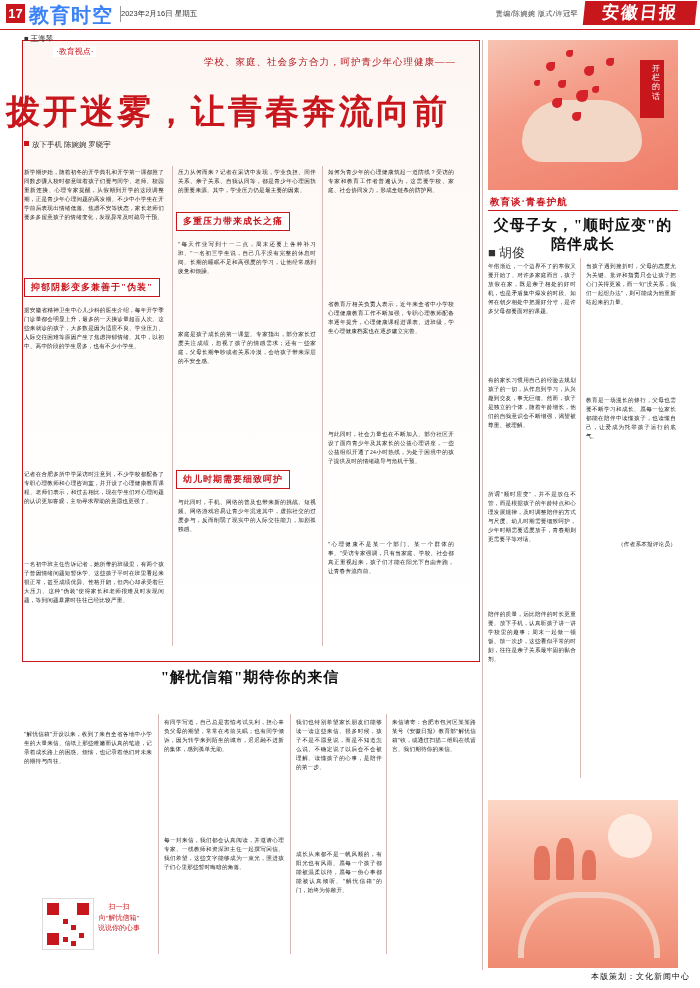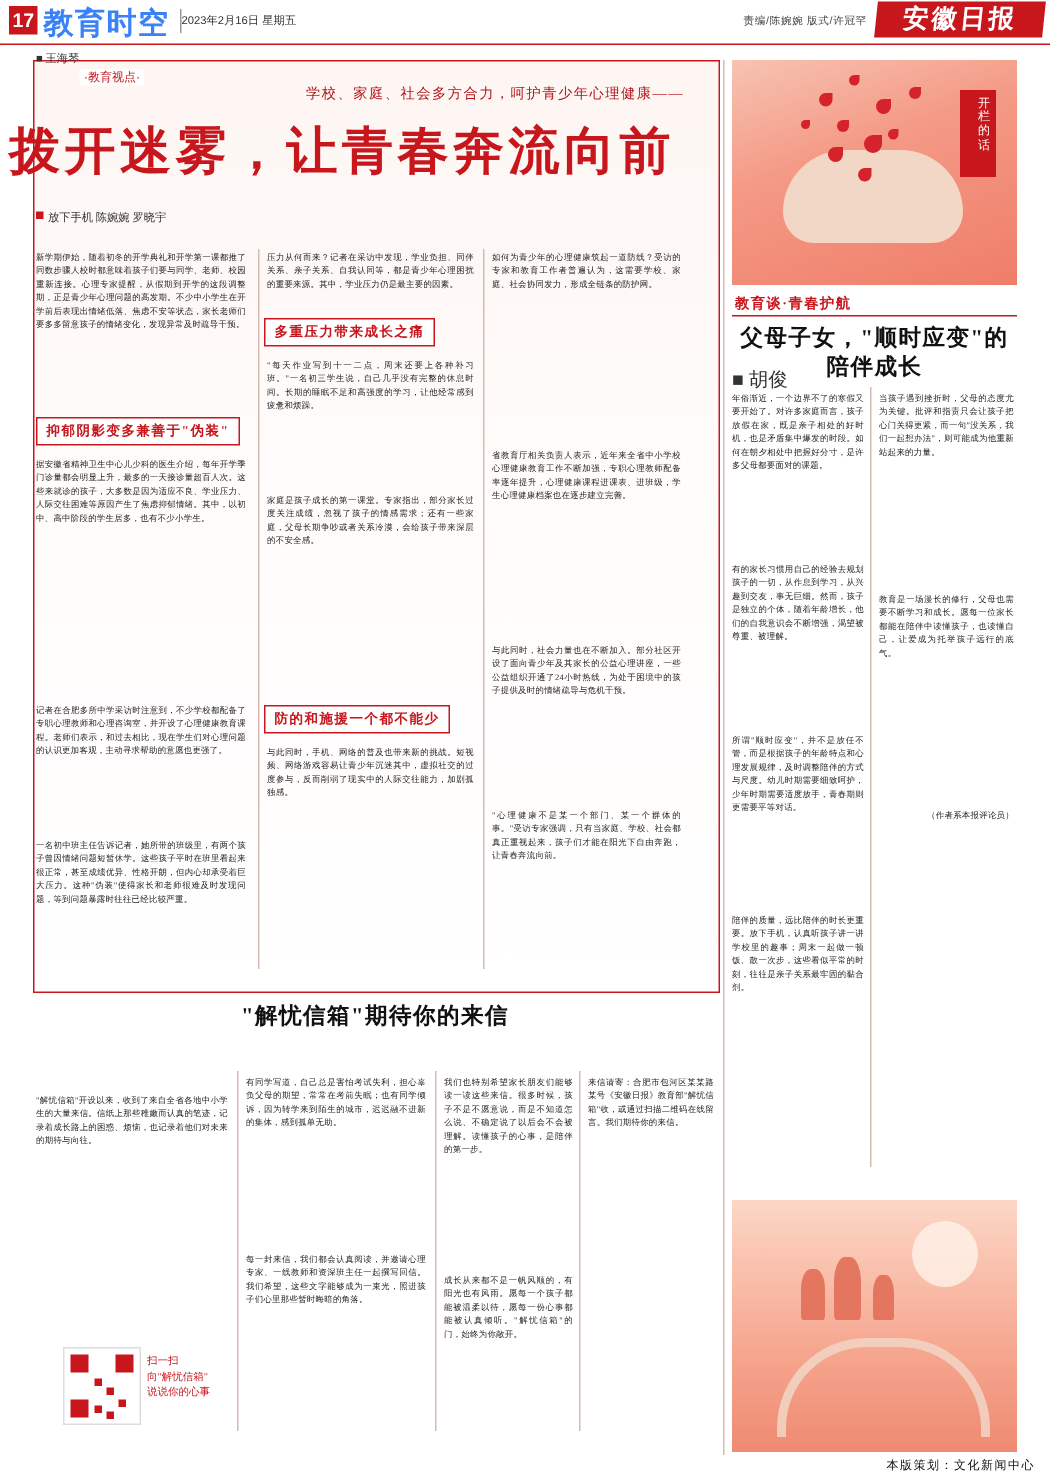--- a/index.html
+++ b/index.html
@@ -13,21 +13,21 @@
   .mast-sep{position:absolute;left:120px;top:6px;width:1px;height:16px;background:#999;}
   .mast-date{position:absolute;left:121px;top:9px;font-size:7.5px;color:#333;font-family:"Liberation Sans",sans-serif;}
   .mast-right-text{position:absolute;right:122px;top:9px;font-size:7px;color:#444;font-family:"Liberation Sans",sans-serif;letter-spacing:.5px;}
   .mast-logo{position:absolute;right:4px;top:1px;width:112px;height:24px;background:#c8161d;color:#fff;font-size:17px;font-weight:bold;text-align:center;line-height:24px;letter-spacing:2px;transform:skewX(-6deg);}
   .mast-rule{position:absolute;left:0;top:29px;width:700px;height:1px;background:#c8161d;}
 
   
   .feature{position:absolute;left:22px;top:40px;width:456px;height:620px;border:1px solid #c8161d;background:linear-gradient(180deg,#fdf6f3 0%,#fffdfc 55%,#ffffff 100%);}
   .feature-tag{position:absolute;left:30px;top:46px;font-size:8px;color:#c8161d;font-family:"Liberation Sans",sans-serif;background:#fff;padding:0 3px;margin-left:23px;}
   .kicker{position:absolute;left:0;top:56px;width:456px;text-align:right;font-size:9.5px;color:#b3151b;letter-spacing:1px;}
-  .headline{position:absolute;left:0;top:78px;width:456px;text-align:center;font-size:34px;font-weight:bold;color:#c8161d;letter-spacing:3px;font-family:"Liberation Serif",serif;}
+  .headline{position:absolute;left:0;top:89px;width:456px;text-align:center;font-size:34px;font-weight:bold;color:#c8161d;letter-spacing:3px;font-family:"Liberation Serif",serif;}
   .byline{position:absolute;left:24px;top:140px;width:130px;font-size:7.5px;color:#333;}
   .byline .sq{display:inline-block;width:5px;height:5px;background:#c8161d;margin-right:3px;vertical-align:1px;}
 
   .subhead{position:absolute;border:1px solid #c8161d;color:#c8161d;font-size:9px;font-weight:bold;padding:2px 6px;background:#fff;letter-spacing:1px;}
 
   .col{position:absolute;font-size:5.6px;line-height:1.62;color:#222;text-align:justify;letter-spacing:.2px;}
   .art-illus{position:absolute;left:488px;top:40px;width:190px;height:150px;background:linear-gradient(160deg,#f7c3b2 0%,#f49a86 40%,#ef7d68 100%);overflow:hidden;}
   .hand{position:absolute;left:34px;top:60px;width:120px;height:62px;background:#f3d7c6;border-radius:60px 60px 30px 30px;}
   .petal{position:absolute;background:#d6222a;border-radius:50% 0 50% 50%;}
   .art-title{position:absolute;left:490px;top:196px;font-size:9.5px;color:#c8161d;font-weight:bold;letter-spacing:1px;}
@@ -35,21 +35,21 @@
   .art-head{position:absolute;left:488px;top:216px;width:190px;text-align:center;font-size:15px;font-weight:bold;color:#111;letter-spacing:1px;}
   .art-by{position:absolute;left:488px;top:244px;font-size:13px;color:#333;}
 
   
   .letter-box{position:absolute;left:22px;top:668px;width:456px;height:300px;}
   .letter-head{position:absolute;left:0;top:0;width:456px;text-align:center;font-size:15px;font-weight:bold;color:#111;letter-spacing:1px;}
   .letter-by{position:absolute;left:24px;top:34px;font-size:7.5px;color:#333;}
 
   .qr{position:absolute;left:42px;top:898px;width:50px;height:50px;background:#fff;border:1px solid #ddd;}
   .qr-cell{position:absolute;background:#c8161d;}
-  .qr-cap{position:absolute;left:98px;top:902px;font-size:7px;line-height:1.5;color:#c8161d;}
+  .qr-cap{position:absolute;left:98px;top:902px;font-size:7px;line-height:1.5;color:#c8161d;text-align:center;}
 
   .bottom-illus{position:absolute;left:488px;top:800px;width:190px;height:168px;background:linear-gradient(180deg,#fcd7c6 0%,#f6a68f 60%,#ef8a72 100%);overflow:hidden;}
   .bi-sun{position:absolute;left:120px;top:14px;width:44px;height:44px;border-radius:50%;background:#fff3ea;opacity:.8;}
   .bi-fig{position:absolute;background:#e06a52;border-radius:40% 40% 10% 10%;opacity:.85;}
   .bi-hands{position:absolute;left:30px;top:92px;width:130px;height:60px;border:6px solid #f3d3c3;border-radius:60px 60px 0 0;border-bottom:none;opacity:.9;}
 
   .footer{position:absolute;right:10px;bottom:6px;font-size:8px;color:#111;letter-spacing:1px;font-family:Liberation Mono, monospace;}
   .vrule{position:absolute;background:#d9b9b3;width:1px;}
 </style>
 </head>
@@ -71,21 +71,21 @@
   <div class="feature-tag">·教育视点·</div>
   <div class="kicker">学校、家庭、社会多方合力，呵护青少年心理健康——</div>
   <div class="headline">拨开迷雾，让青春奔流向前</div>
   <div class="byline"><span class="sq"></span><span>放下手机 陈婉婉 罗晓宇</span></div>
 
   <div class="vrule" style="left:172px;top:166px;height:480px;"></div>
   <div class="vrule" style="left:322px;top:166px;height:480px;"></div>
 
   <div class="subhead" style="left:24px;top:278px;">抑郁阴影变多兼善于"伪装"</div>
   <div class="subhead" style="left:176px;top:212px;">多重压力带来成长之痛</div>
-  <div class="subhead" style="left:176px;top:470px;">防的和施援一个都不能少</div>
+  <div class="subhead" style="left:176px;top:470px;">幼儿时期需要细致呵护</div>
 
   <div class="col" style="left:24px;top:168px;width:140px;">新学期伊始，随着初冬的开学典礼和开学第一课都推了同数步骤人校时都意味着孩子们要与同学、老师、校园重新连接。心理专家提醒，从假期到开学的这段调整期，正是青少年心理问题的高发期。不少中小学生在开学前后表现出情绪低落、焦虑不安等状态，家长老师们要多多留意孩子的情绪变化，发现异常及时疏导干预。</div>
   <div class="col" style="left:24px;top:306px;width:140px;">据安徽省精神卫生中心儿少科的医生介绍，每年开学季门诊量都会明显上升，最多的一天接诊量超百人次。这些来就诊的孩子，大多数是因为适应不良、学业压力、人际交往困难等原因产生了焦虑抑郁情绪。其中，以初中、高中阶段的学生居多，也有不少小学生。</div>
   <div class="col" style="left:24px;top:470px;width:140px;">记者在合肥多所中学采访时注意到，不少学校都配备了专职心理教师和心理咨询室，并开设了心理健康教育课程。老师们表示，和过去相比，现在学生们对心理问题的认识更加客观，主动寻求帮助的意愿也更强了。</div>
   <div class="col" style="left:24px;top:560px;width:140px;">一名初中班主任告诉记者，她所带的班级里，有两个孩子曾因情绪问题短暂休学。这些孩子平时在班里看起来很正常，甚至成绩优异、性格开朗，但内心却承受着巨大压力。这种"伪装"使得家长和老师很难及时发现问题，等到问题暴露时往往已经比较严重。</div>
 
   <div class="col" style="left:178px;top:168px;width:138px;">压力从何而来？记者在采访中发现，学业负担、同伴关系、亲子关系、自我认同等，都是青少年心理困扰的重要来源。其中，学业压力仍是最主要的因素。</div>
   <div class="col" style="left:178px;top:240px;width:138px;">"每天作业写到十一二点，周末还要上各种补习班。"一名初三学生说，自己几乎没有完整的休息时间。长期的睡眠不足和高强度的学习，让他经常感到疲惫和烦躁。</div>
   <div class="col" style="left:178px;top:330px;width:138px;">家庭是孩子成长的第一课堂。专家指出，部分家长过度关注成绩，忽视了孩子的情感需求；还有一些家庭，父母长期争吵或者关系冷漠，会给孩子带来深层的不安全感。</div>
   <div class="col" style="left:178px;top:498px;width:138px;">与此同时，手机、网络的普及也带来新的挑战。短视频、网络游戏容易让青少年沉迷其中，虚拟社交的过度参与，反而削弱了现实中的人际交往能力，加剧孤独感。</div>

